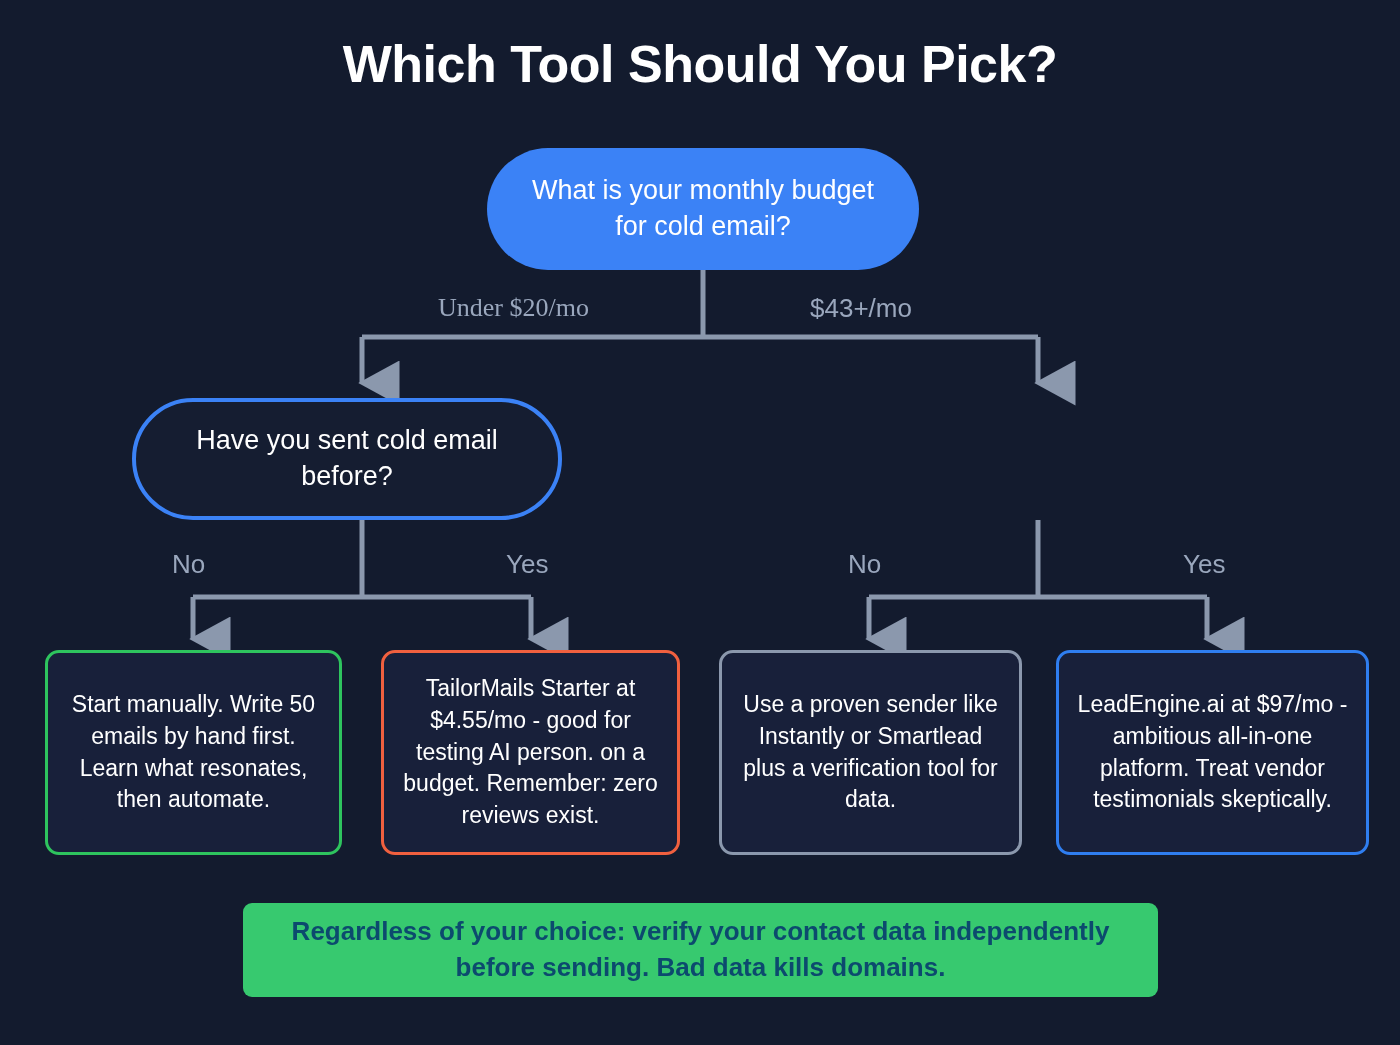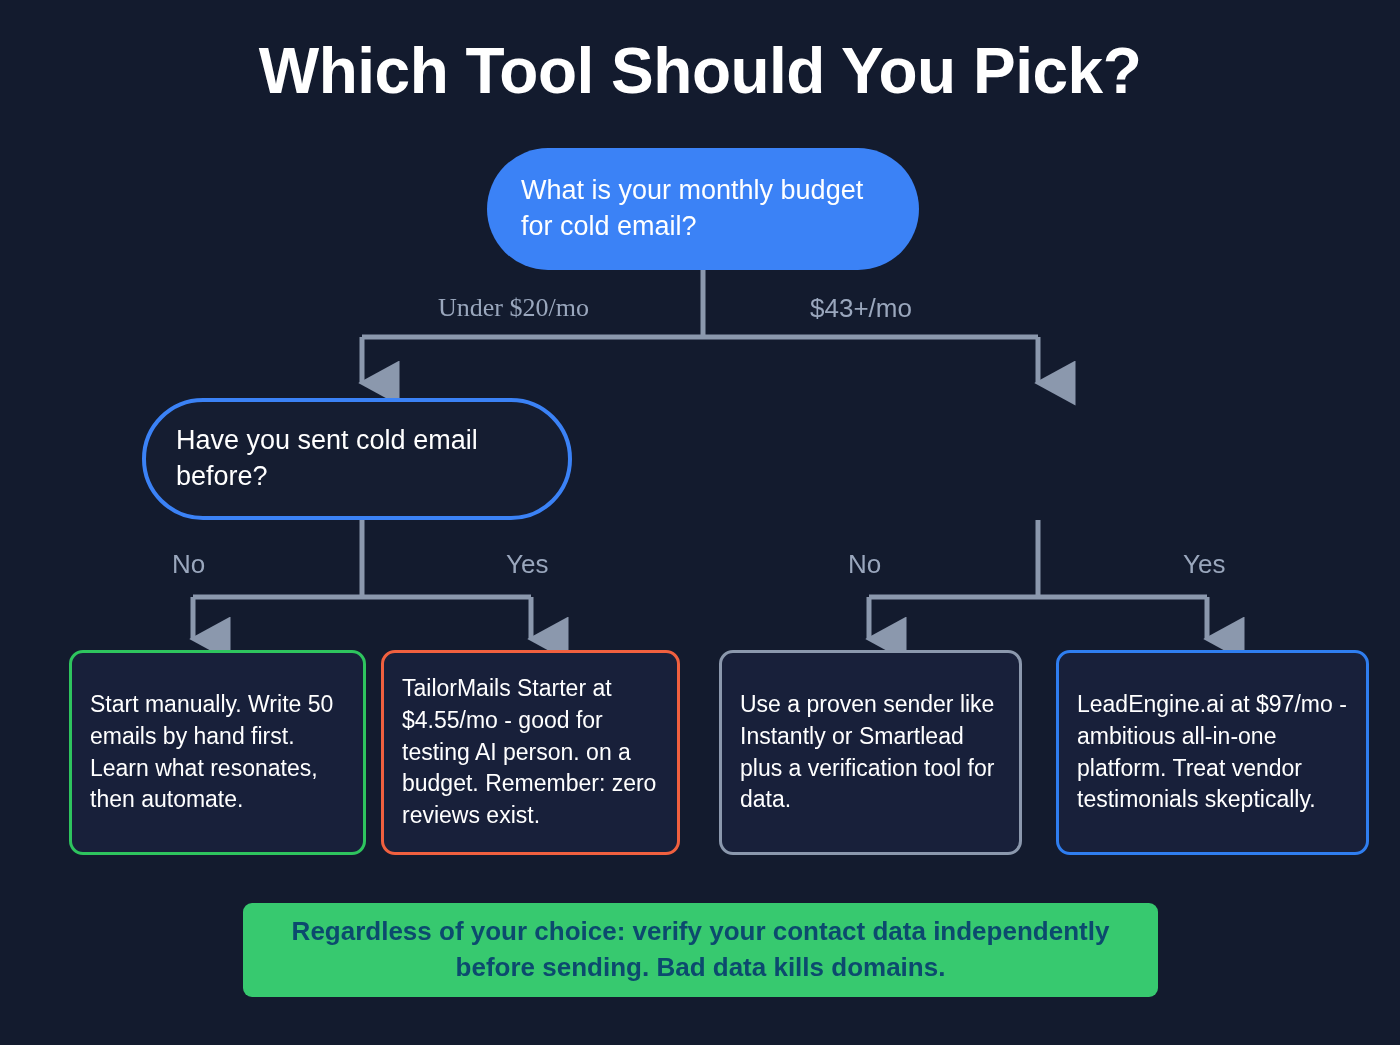--- a/index.html
+++ b/index.html
@@ -17,21 +17,21 @@
     -webkit-font-smoothing: antialiased;
   }
 
   
   #title {
     position: absolute;
     left: 0;
     top: 36px;
     width: 1400px;
     text-align: center;
-    font-size: 64px;
+    font-size: 52px;
     font-weight: bold;
     color: #ffffff;
     letter-spacing: -0.5px;
     line-height: 1.1;
   }
 
   
   #wires {
     position: absolute;
     left: 0;
@@ -49,20 +49,21 @@
     white-space: nowrap;
   }
 
   
   .node {
     position: absolute;
     box-sizing: border-box;
     display: flex;
     align-items: center;
     justify-content: center;
+    text-align: center;
     color: #ffffff;
   }
 
   .node.root {
     background: #3b82f6;
     border-radius: 999px;
     font-size: 27px;
     line-height: 1.32;
     padding: 0 34px;
   }
@@ -145,24 +146,24 @@
   <div class="edge-label" style="left:810px; top:295px;">$43+/mo</div>
 
   <div class="edge-label" style="left:172px; top:551px;">No</div>
   <div class="edge-label" style="left:506px; top:551px;">Yes</div>
 
   <div class="edge-label" style="left:848px; top:551px;">No</div>
   <div class="edge-label" style="left:1183px; top:551px;">Yes</div>
 
   <div class="node root" style="left:487px; top:148px; width:432px; height:122px;">What is your monthly budget for cold email?</div>
 
-  <div class="node decision" style="left:142px; top:398px; width:430px; height:122px;">Have you sent cold email before?</div>
+  <div class="node decision" style="left:132px; top:398px; width:430px; height:122px;">Have you sent cold email before?</div>
 
 
-  <div class="node leaf green" style="left:45px; top:650px; width:297px; height:205px;margin-left:24px;">Start manually. Write 50 emails by hand first. Learn what resonates, then automate.</div>
+  <div class="node leaf green" style="left:45px; top:650px; width:297px; height:205px;">Start manually. Write 50 emails by hand first. Learn what resonates, then automate.</div>
 
   <div class="node leaf orange" style="left:381px; top:650px; width:299px; height:205px;">TailorMails Starter at $4.55/mo - good for testing AI person. on a budget. Remember: zero reviews exist.</div>
 
   <div class="node leaf gray" style="left:719px; top:650px; width:303px; height:205px;">Use a proven sender like Instantly or Smartlead plus a verification tool for data.</div>
 
   <div class="node leaf blue" style="left:1056px; top:650px; width:313px; height:205px;">LeadEngine.ai at $97/mo - ambitious all-in-one platform. Treat vendor testimonials skeptically.</div>
 
   <div id="footer" style="left:243px; top:903px; width:915px; height:94px;">Regardless of your choice: verify your contact data independently before sending. Bad data kills domains.</div>
 
 </div>

